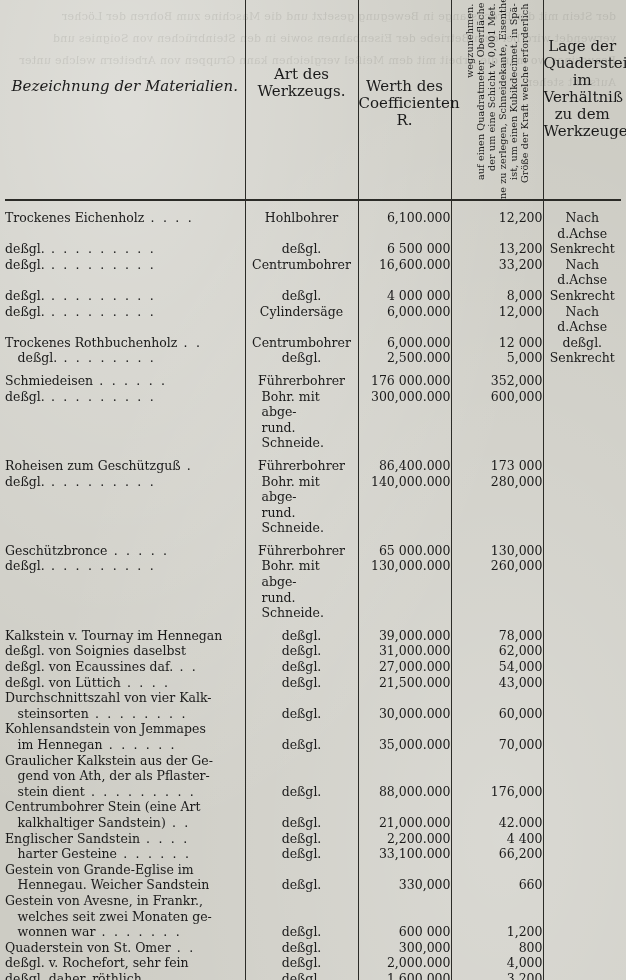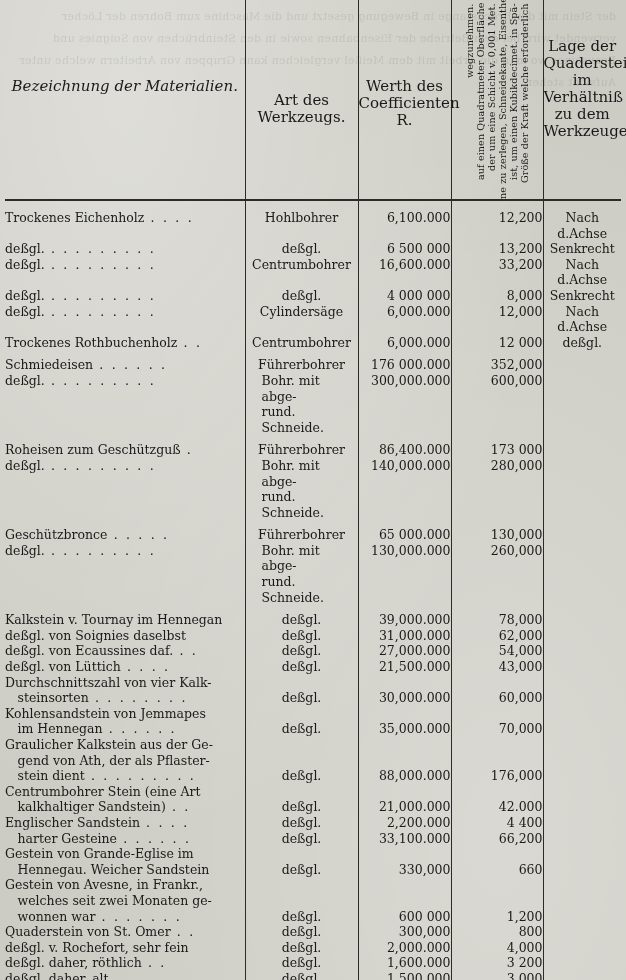--- a/index.html
+++ b/index.html
@@ -62,21 +62,21 @@
     border-bottom: 2px solid #2b2b27;
     padding-bottom: 4px;
   }
   .hdr-cell {
     text-align: center;
     font-size: 15px;
     line-height: 17px;
     padding: 4px 3px 6px 3px;
   }
   .hdr-cell.c1 { padding-top: 78px; font-style: italic; }
-  .hdr-cell.c2 { padding-top: 92px; }
+  .hdr-cell.c2 { padding-top: 66px; }
   .hdr-cell.c3 { padding-top: 78px; }
   .hdr-cell.c5 { padding-top: 38px; }
   .rot-col {
     display: flex;
     flex-direction: row-reverse;
     justify-content: center;
     height: 196px;
     padding-top: 3px;
   }
   .rot-line {
@@ -217,20 +217,27 @@
           <td class="c-coef vr">12,000</td>
           <td class="c-lage vr">Nach d.Achse</td>
         </tr>
         <tr class="body-row">
           <td class="c-mat"><span>Trockenes Rothbuchenholz</span><span class="dots"> . .</span></td>
           <td class="c-tool vr">Centrumbohrer</td>
           <td class="c-val vr">6,000.000</td>
           <td class="c-coef vr">12 000</td>
           <td class="c-lage vr">deßgl.</td>
         </tr>
+        <tr class="body-row">
+          <td class="c-mat"><span> deßgl.</span><span class="dots"> . . . . . . . .</span></td>
+          <td class="c-tool vr">deßgl.</td>
+          <td class="c-val vr">2,500.000</td>
+          <td class="c-coef vr">5,000</td>
+          <td class="c-lage vr">Senkrecht</td>
+        </tr>
         <tr class="spacer">
           <td></td>
           <td class="vr"></td>
           <td class="vr"></td>
           <td class="vr"></td>
           <td class="vr"></td>
         </tr>
         <tr class="body-row">
           <td class="c-mat"><span>Schmiedeisen</span><span class="dots"> . . . . . .</span></td>
           <td class="c-tool vr">Führerbohrer</td>

